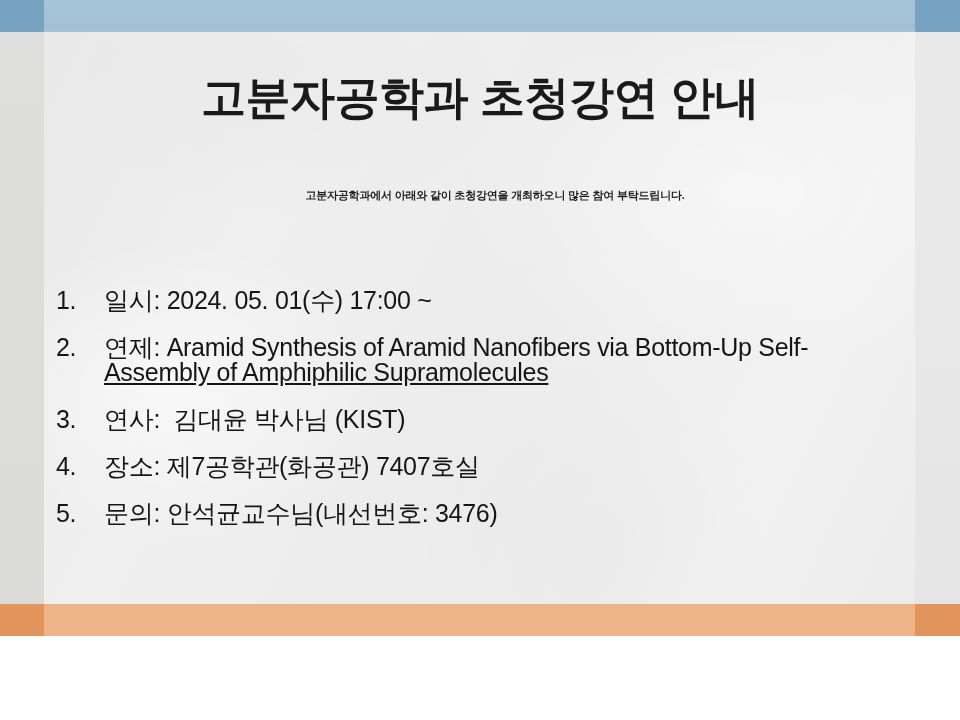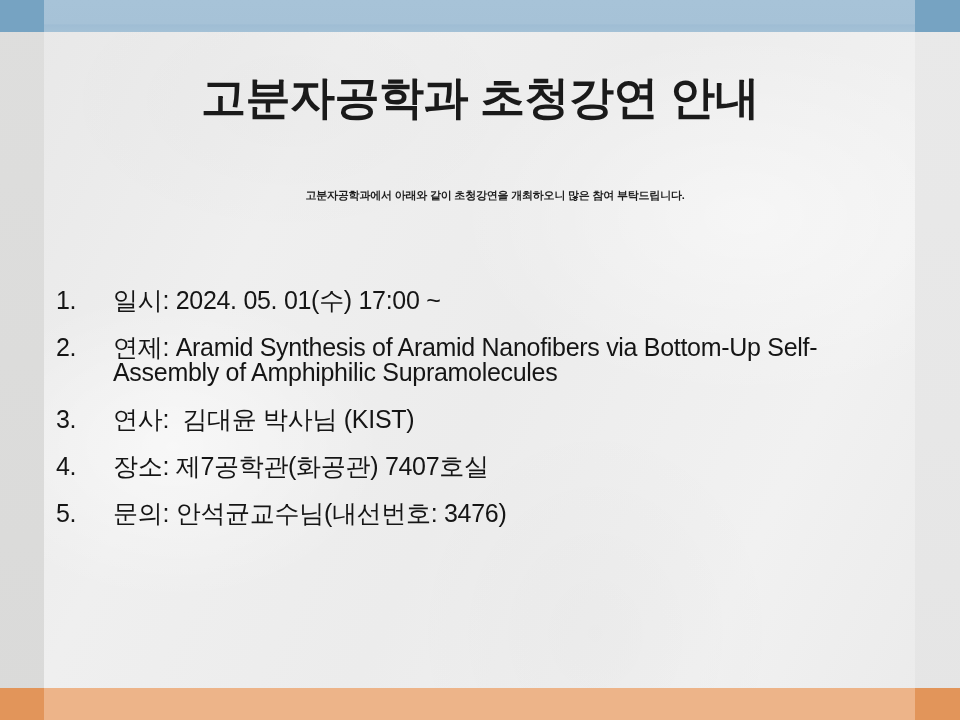--- a/index.html
+++ b/index.html
@@ -7,21 +7,21 @@
     padding: 0;
     background: #ffffff;
   }
   body {
     font-family: "Liberation Sans", "DejaVu Sans", sans-serif;
   }
 
   #slide {
     position: relative;
     width: 960px;
-    height: 720px;
+    height: 636px;
     overflow: hidden;
     background: #14b8a6;
   }
 
   
   .paper-texture {
     position: absolute;
     inset: 0;
     background:
       radial-gradient(ellipse 300px 220px at 18% 62%, rgba(255,255,255,.55), rgba(255,255,255,0) 70%),
@@ -136,29 +136,29 @@
 
   .item-marker {
     flex: 0 0 auto;
     width: 48px;
     color: #151515;
     font-size: 25px;
   }
 
   .item-body {
     flex: 1 1 auto;
-    margin-left: 9px;
   }
 
   .item-line {
     white-space: pre;
     line-height: 1.0;
   }
   .item-line + .item-line {
     margin-top: 38px;
+    text-decoration: underline;
   }
 </style>
 </head>
 <body>
 
 <div id="slide">
 
   <div class="paper-texture"></div>
   <div class="side-strip-left"></div>
   <div class="side-strip-right"></div>

